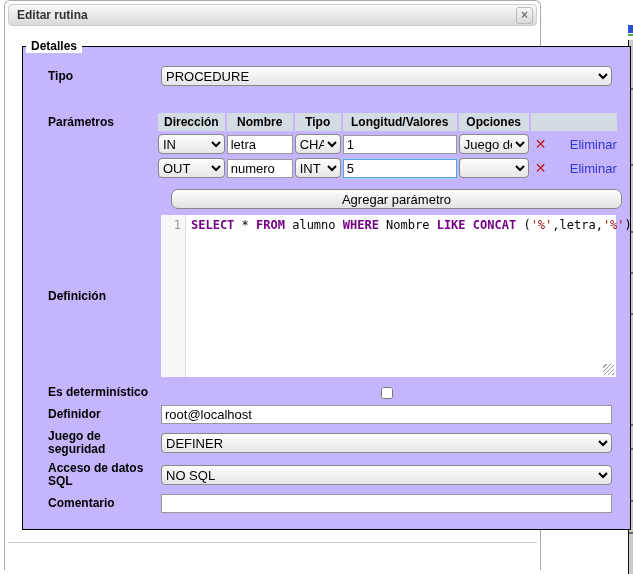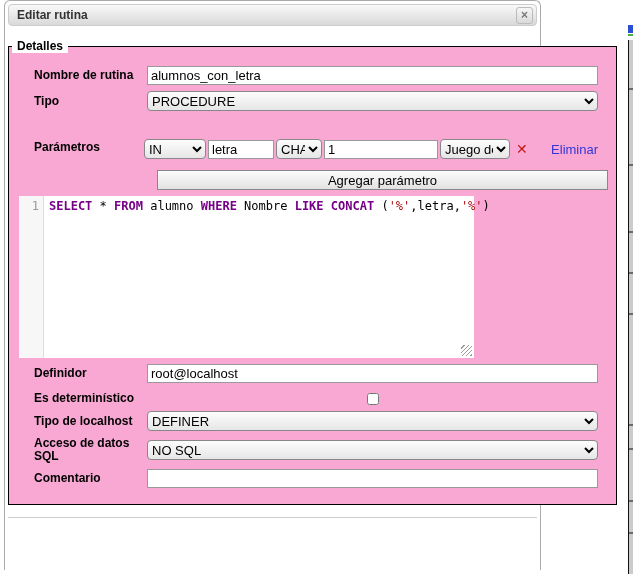--- a/index.html
+++ b/index.html
@@ -52,23 +52,23 @@
     width: 17px; height: 17px;
     border: 1px solid #bbb; border-radius: 3px;
     background: linear-gradient(#f6f6f6, #dadada);
     color: #777; font-weight: bold; font-size: 12px;
     line-height: 15px; text-align: center;
     cursor: pointer;
   }
 
   
   fieldset.details {
-    margin: 13px 5px 0 0;
+    margin: 13px 5px 0 14px;
     border: 1px solid #000;
-    background: #f9a8d4;
+    background: #c4b5fd;
     padding: 8px 0 10px 0;
   }
   fieldset.details legend {
     background: #fff;
     font-weight: bold;
     padding: 0 5px;
     margin-left: 3px;
   }
 
   .frow { display: flex; align-items: center; margin: 5px 8px 6px 10px; }
@@ -128,21 +128,21 @@
   .col-act   { width: 70px; white-space: nowrap; }
   .del-x { color: #c11818; font-weight: bold; font-size: 14px; margin: 0 3px 0 4px; cursor: pointer; }
   .del-link { color: #3434d6; text-decoration: none; font-size: 13px; cursor: pointer; padding-left: 17px; }
 
   .add-param-row { margin: 8px 8px 6px 10px; }
   .add-param-btn {
     display: block;
     margin-left: 138px;
     width: 451px; height: 20px;
     border: 1px solid #888;
-    border-radius: 0;
+    border-radius: 7px;
     background: linear-gradient(#fdfdfd, #e2e2e2);
     font-family: "Liberation Sans", sans-serif;
     font-size: 13px;
     cursor: pointer;
   }
 
   
   .editor {
     position: relative;
     width: 455px;
@@ -202,41 +202,43 @@
 
 <div class="dialog">
   <div class="titlebar">
     <span>Editar rutina</span>
     <span class="close-btn">×</span>
   </div>
 
   <fieldset class="details">
     <legend>Detalles</legend>
 
-    <div class="frow">
-      <div class="lbl">Nombre de rutina</div>
-      <div class="ctrl">
-        <input type="text" value="alumnos_con_letra" style="">
-      </div>
-    </div>
 
     <div class="frow">
       <div class="lbl">Tipo</div>
       <div class="ctrl">
         <select>
           <option>PROCEDURE</option>
         </select>
       </div>
     </div>
 
     <div class="frow top" style="margin-top:2px; margin-bottom:0;">
       <div class="lbl" style="padding-top:24px;">Parámetros</div>
     </div>
     <table class="params-table" style="margin-top:-18px;">
       <tbody>
+          <tr>
+        <th class="col-dir">Dirección</th>
+        <th class="col-name">Nombre</th>
+        <th class="col-type">Tipo</th>
+        <th class="col-len">Longitud/Valores</th>
+        <th class="col-opt">Opciones</th>
+        <th class="col-act"></th>
+      </tr>
       <tr>
         <td class="col-dir">
           <select>
             <option>IN</option>
           </select>
         </td>
         <td class="col-name">
           <input type="text" value="letra" style="">
         </td>
         <td class="col-type">
@@ -250,55 +252,83 @@
         <td class="col-opt">
           <select>
             <option>Juego de</option>
           </select>
         </td>
         <td class="col-act">
           <span class="del-x">✕</span>
           <a class="del-link">Eliminar</a>
         </td>
       </tr>
+      <tr>
+        <td class="col-dir">
+          <select>
+            <option>OUT</option>
+          </select>
+        </td>
+        <td class="col-name">
+          <input type="text" value="numero" style="">
+        </td>
+        <td class="col-type">
+          <select>
+            <option>INT</option>
+          </select>
+        </td>
+        <td class="col-len">
+          <input type="text" class="focused" value="5" style="">
+        </td>
+        <td class="col-opt">
+          <select>
+            <option></option>
+          </select>
+        </td>
+        <td class="col-act">
+          <span class="del-x">✕</span>
+          <a class="del-link">Eliminar</a>
+        </td>
+      </tr>
     </tbody>
       </table>
 
     <div class="add-param-row">
       <button class="add-param-btn">Agregar parámetro</button>
     </div>
 
     <div class="frow center-lbl" style="margin-top:2px;">
+      <div class="lbl">Definición</div>
       <div class="ctrl" style="flex-basis:455px; width:455px;">
         <div class="editor">
           <div class="gutter">
             <span>1</span>
           </div>
           <div class="code"><span class="tok-keyword">SELECT</span><span class="tok-plain"> * </span><span class="tok-keyword">FROM</span><span class="tok-plain"> alumno </span><span class="tok-keyword">WHERE</span><span class="tok-plain"> Nombre </span><span class="tok-keyword">LIKE</span><span class="tok-plain"> </span><span class="tok-keyword">CONCAT</span><span class="tok-plain"> (</span><span class="tok-string">'%'</span><span class="tok-plain">,letra,</span><span class="tok-string">'%'</span><span class="tok-plain">)</span></div>
           <div class="resize-grip"></div>
         </div>
       </div>
     </div>
 
-    <div class="frow">
-      <div class="lbl">Definidor</div>
-      <div class="ctrl">
-        <input type="text" value="root@localhost" style="">
-      </div>
-    </div>
-
     <div class="frow" style="margin-top:9px;">
       <div class="lbl">Es determinístico</div>
       <div class="ctrl checkbox-ctrl">
         <input type="checkbox" style="">
       </div>
     </div>
 
     <div class="frow">
-      <div class="lbl">Tipo de localhost</div>
+      <div class="lbl">Definidor</div>
+      <div class="ctrl">
+        <input type="text" value="root@localhost" style="">
+      </div>
+    </div>
+
+    <div class="frow">
+      <div class="lbl">Juego de seguridad</div>
       <div class="ctrl">
         <select>
           <option>DEFINER</option>
         </select>
       </div>
     </div>
 
     <div class="frow">
       <div class="lbl">Acceso de datos SQL</div>
       <div class="ctrl">

